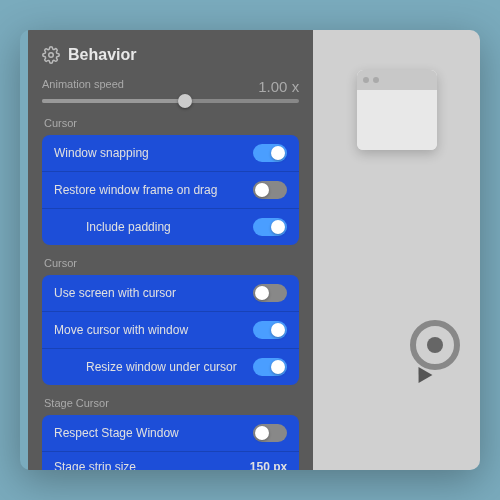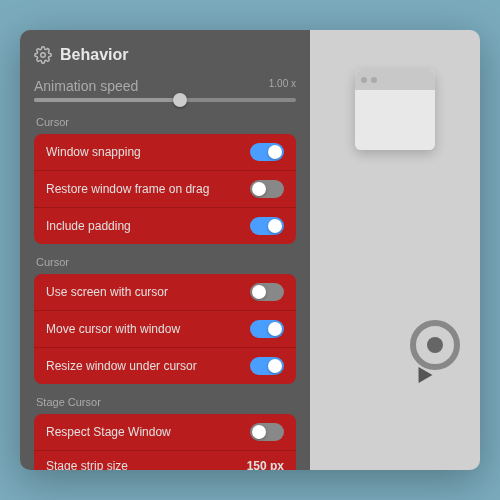--- a/index.html
+++ b/index.html
@@ -13,20 +13,21 @@
       font-family: -apple-system, BlinkMacSystemFont, 'Segoe UI', sans-serif;
       overflow: hidden;
     }
     .app-container {
       width: 460px;
       height: 440px;
       display: flex;
       border-radius: 10px;
       overflow: hidden;
       box-shadow: 0 10px 40px rgba(0,0,0,0.3);
+      padding-left: 8px;
     }
     
     .left-panel {
       width: 290px;
       background: #5a5a5a;
       padding: 16px 14px;
       display: flex;
       flex-direction: column;
       gap: 0;
       overflow-y: auto;
@@ -50,25 +51,25 @@
     
     .slider-section {
       margin-bottom: 14px;
     }
     .slider-label-row {
       display: flex;
       justify-content: space-between;
       margin-bottom: 4px;
     }
     .slider-label {
-      font-size: 14px;
+      font-size: 11px;
       color: #aaa;
     }
     .slider-value {
-      font-size: 10px;
+      font-size: 15px;
       color: #aaa;
     }
     .slider-track {
       width: 100%;
       height: 4px;
       background: #888;
       border-radius: 2px;
       position: relative;
     }
     .slider-fill {
@@ -91,33 +92,34 @@
     .section-group {
       margin-bottom: 12px;
     }
     .section-label {
       font-size: 11px;
       color: #aaa;
       margin-bottom: 6px;
       padding-left: 2px;
     }
     .settings-card {
-      background: #b91c1c;
+      background: #1d4ed8;
       border-radius: 8px;
       overflow: hidden;
     }
     .setting-row {
       display: flex;
       align-items: center;
       justify-content: space-between;
       padding: 9px 12px;
       border-bottom: 1px solid rgba(0,0,0,0.15);
     }
     .setting-row:last-child {
       border-bottom: none;
+      margin-left: 32px;
     }
     .setting-text {
       font-size: 12px;
       color: #e0e0e0;
     }
     
     .toggle {
       width: 34px;
       height: 18px;
       border-radius: 9px;

